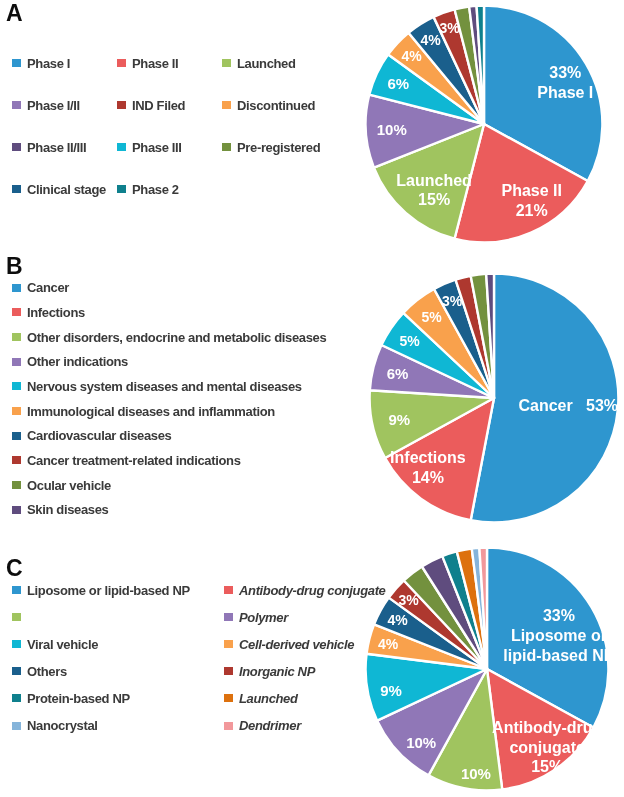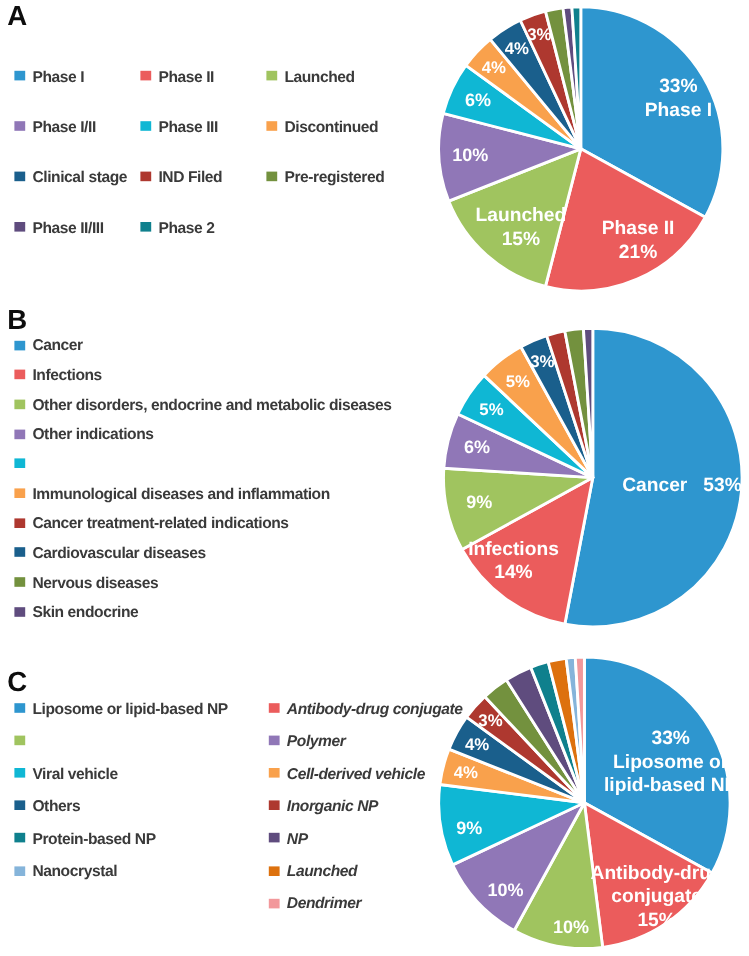--- a/index.html
+++ b/index.html
@@ -69,42 +69,42 @@
       <div class="col">
         <div class="item">
           <span class="sw" style="background: rgb(46, 150, 207);"></span>
           <span class="lt">Phase I</span>
         </div>
         <div class="item">
           <span class="sw" style="background: rgb(144, 119, 183);"></span>
           <span class="lt">Phase I/II</span>
         </div>
         <div class="item">
+          <span class="sw" style="background: rgb(95, 76, 126);"></span>
+          <span class="lt">Phase II/III</span>
+        </div>
+        <div class="item">
           <span class="sw" style="background: rgb(26, 95, 140);"></span>
           <span class="lt">Clinical stage</span>
         </div>
-        <div class="item">
-          <span class="sw" style="background: rgb(95, 76, 126);"></span>
-          <span class="lt">Phase II/III</span>
-        </div>
       </div>
       <div class="col">
         <div class="item">
           <span class="sw" style="background: rgb(235, 92, 92);"></span>
           <span class="lt">Phase II</span>
         </div>
         <div class="item">
+          <span class="sw" style="background: rgb(174, 56, 47);"></span>
+          <span class="lt">IND Filed</span>
+        </div>
+        <div class="item">
           <span class="sw" style="background: rgb(15, 183, 212);"></span>
           <span class="lt">Phase III</span>
         </div>
         <div class="item">
-          <span class="sw" style="background: rgb(174, 56, 47);"></span>
-          <span class="lt">IND Filed</span>
-        </div>
-        <div class="item">
           <span class="sw" style="background: rgb(15, 128, 141);"></span>
           <span class="lt">Phase 2</span>
         </div>
       </div>
       <div class="col">
         <div class="item">
           <span class="sw" style="background: rgb(160, 196, 95);"></span>
           <span class="lt">Launched</span>
         </div>
         <div class="item">
@@ -130,40 +130,41 @@
         <div class="item">
           <span class="sw" style="background: rgb(160, 196, 95);"></span>
           <span class="lt">Other disorders, endocrine and metabolic diseases</span>
         </div>
         <div class="item">
           <span class="sw" style="background: rgb(144, 119, 183);"></span>
           <span class="lt">Other indications</span>
         </div>
         <div class="item">
           <span class="sw" style="background: rgb(15, 183, 212);"></span>
+          <span class="lt">Nervous system diseases and mental diseases</span>
         </div>
         <div class="item">
           <span class="sw" style="background: rgb(249, 161, 76);"></span>
           <span class="lt">Immunological diseases and inflammation</span>
         </div>
         <div class="item">
+          <span class="sw" style="background: rgb(26, 95, 140);"></span>
+          <span class="lt">Cardiovascular diseases</span>
+        </div>
+        <div class="item">
           <span class="sw" style="background: rgb(174, 56, 47);"></span>
           <span class="lt">Cancer treatment-related indications</span>
         </div>
         <div class="item">
-          <span class="sw" style="background: rgb(26, 95, 140);"></span>
-          <span class="lt">Cardiovascular diseases</span>
-        </div>
-        <div class="item">
           <span class="sw" style="background: rgb(115, 145, 62);"></span>
-          <span class="lt">Nervous diseases</span>
+          <span class="lt">Ocular vehicle</span>
         </div>
         <div class="item">
           <span class="sw" style="background: rgb(95, 76, 126);"></span>
-          <span class="lt">Skin endocrine</span>
+          <span class="lt">Skin diseases</span>
         </div>
       </div>
     </div>
   <div class="legend legend-c">
       <div class="col">
         <div class="item">
           <span class="sw" style="background: rgb(46, 150, 207);"></span>
           <span class="lt">Liposome or lipid-based NP</span>
         </div>
         <div class="item">
@@ -195,24 +196,20 @@
           <span class="sw" style="background: rgb(144, 119, 183);"></span>
           <span class="lt">Polymer</span>
         </div>
         <div class="item">
           <span class="sw" style="background: rgb(249, 161, 76);"></span>
           <span class="lt">Cell-derived vehicle</span>
         </div>
         <div class="item">
           <span class="sw" style="background: rgb(174, 56, 47);"></span>
           <span class="lt">Inorganic NP</span>
-        </div>
-        <div class="item">
-          <span class="sw" style="background: rgb(95, 76, 126);"></span>
-          <span class="lt">NP</span>
         </div>
         <div class="item">
           <span class="sw" style="background: rgb(221, 113, 14);"></span>
           <span class="lt">Launched</span>
         </div>
         <div class="item">
           <span class="sw" style="background: rgb(242, 152, 155);"></span>
           <span class="lt">Dendrimer</span>
         </div>
       </div>

